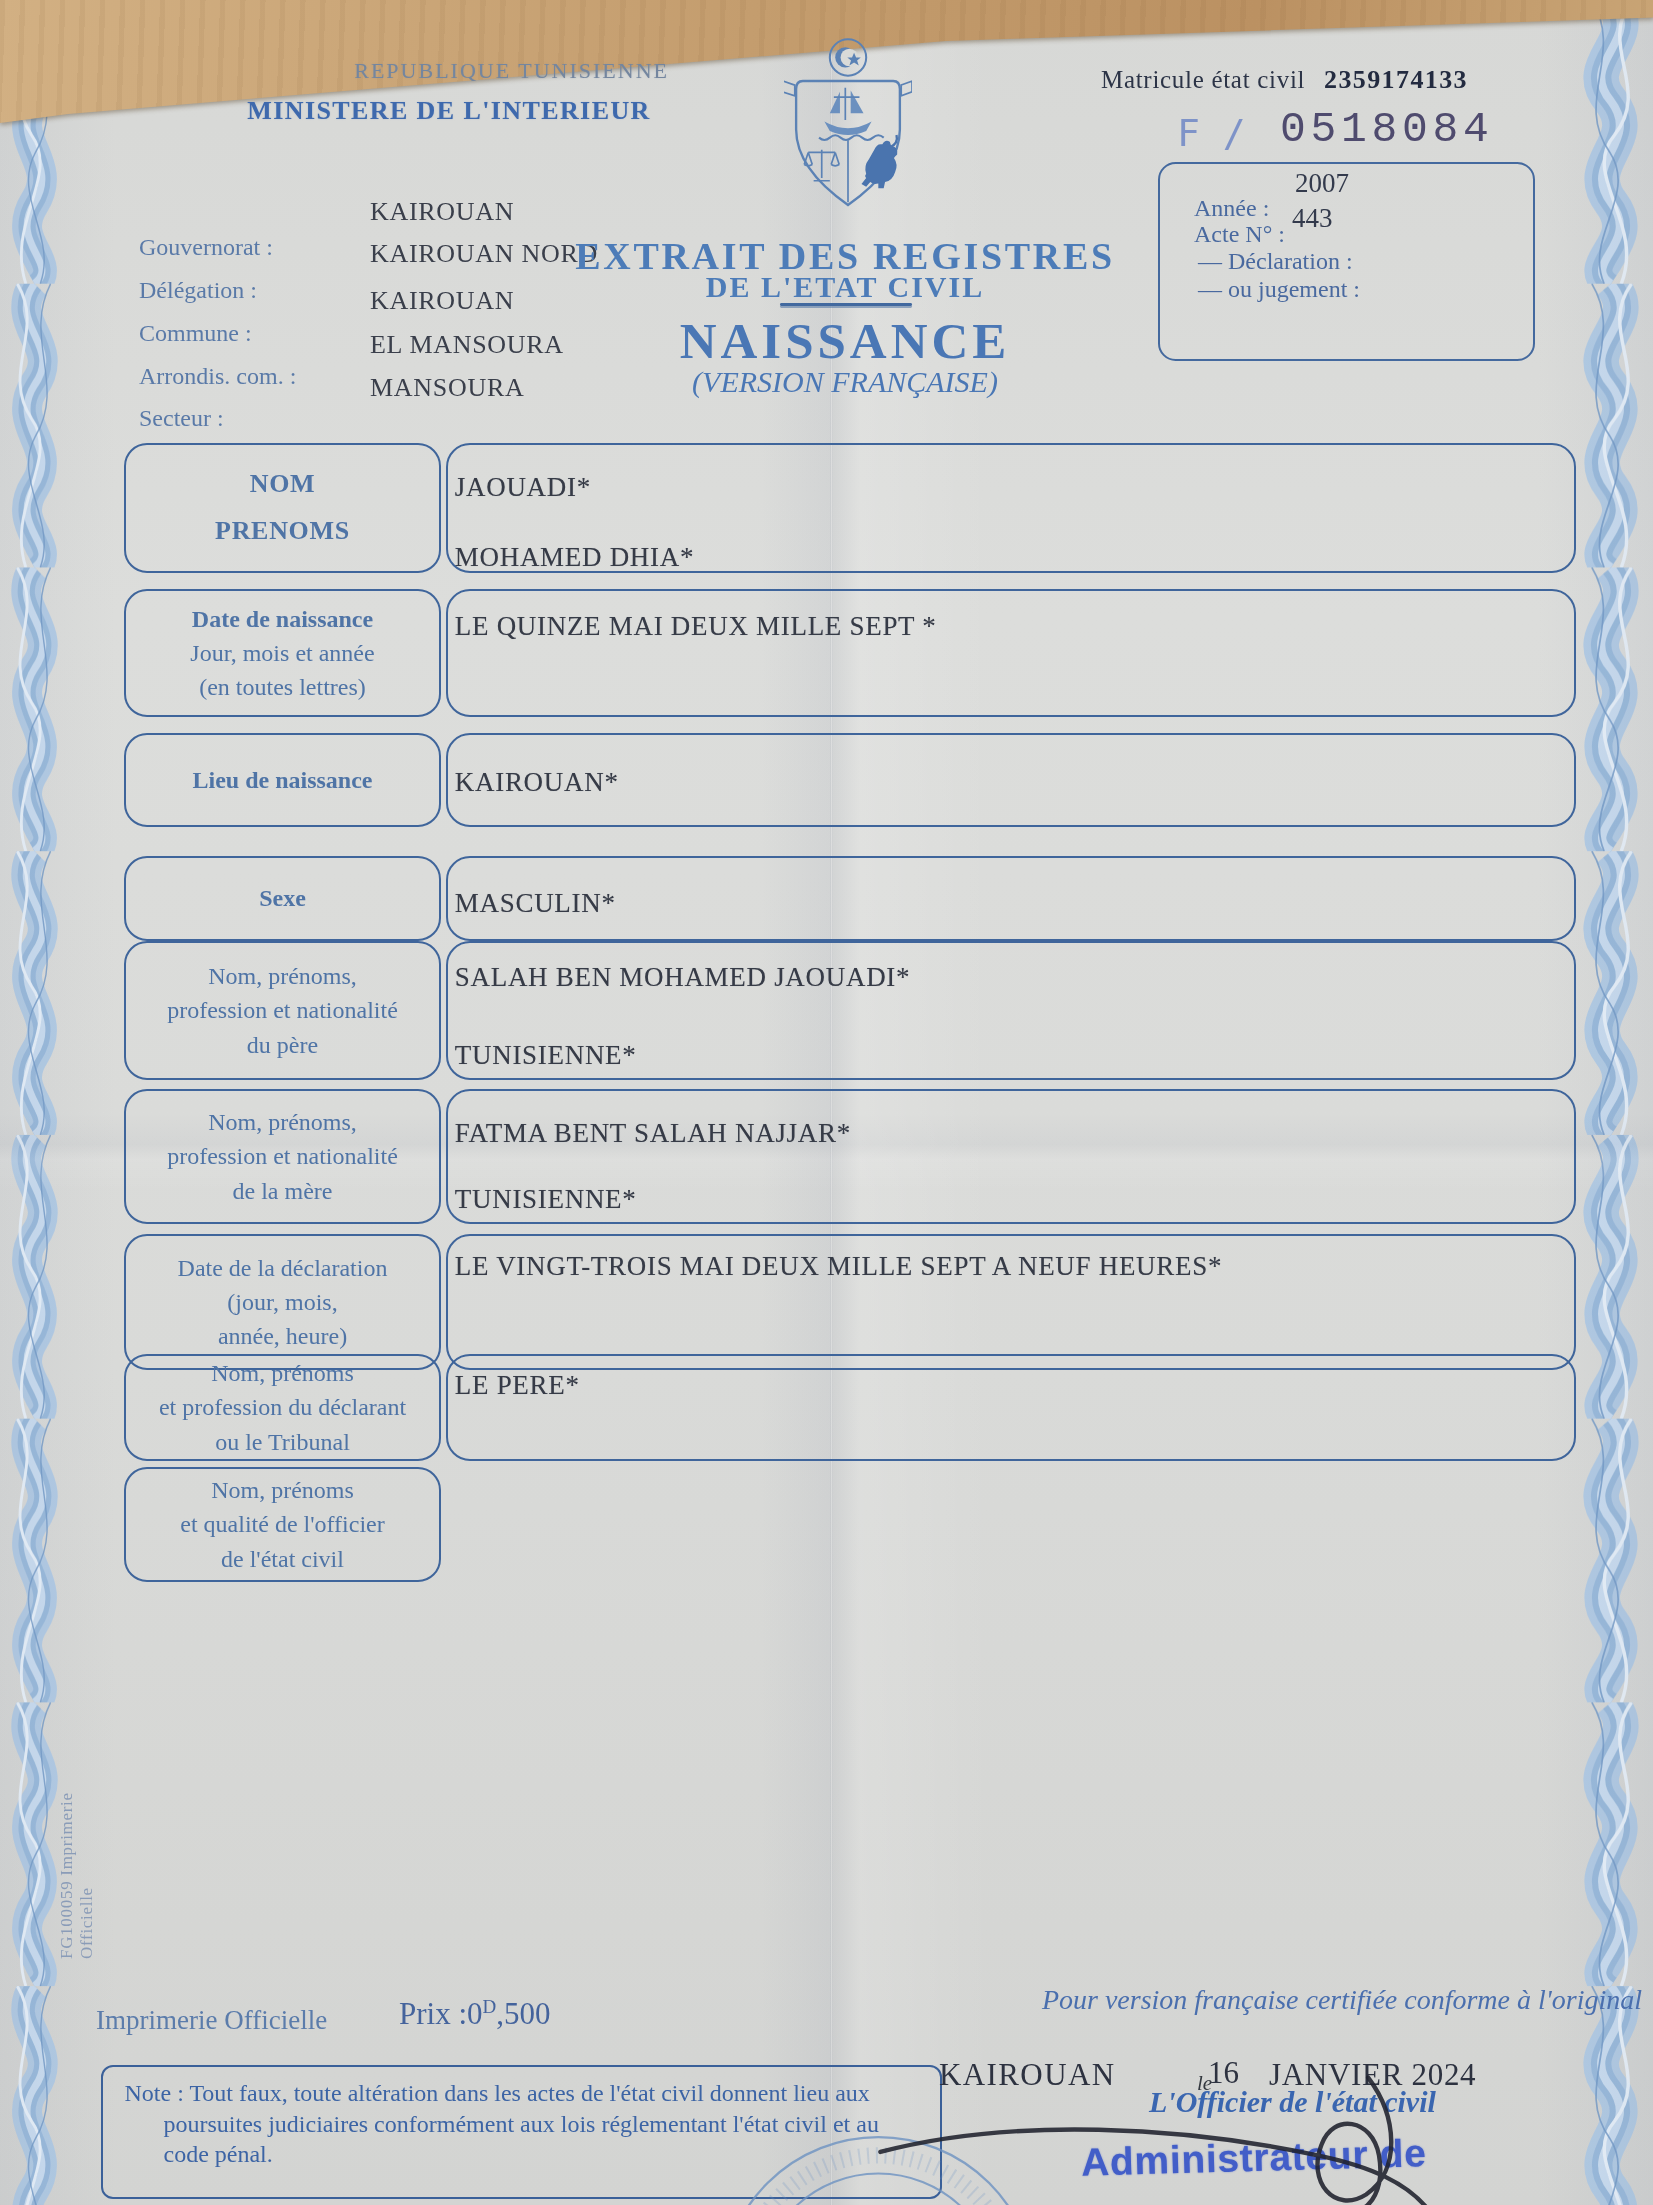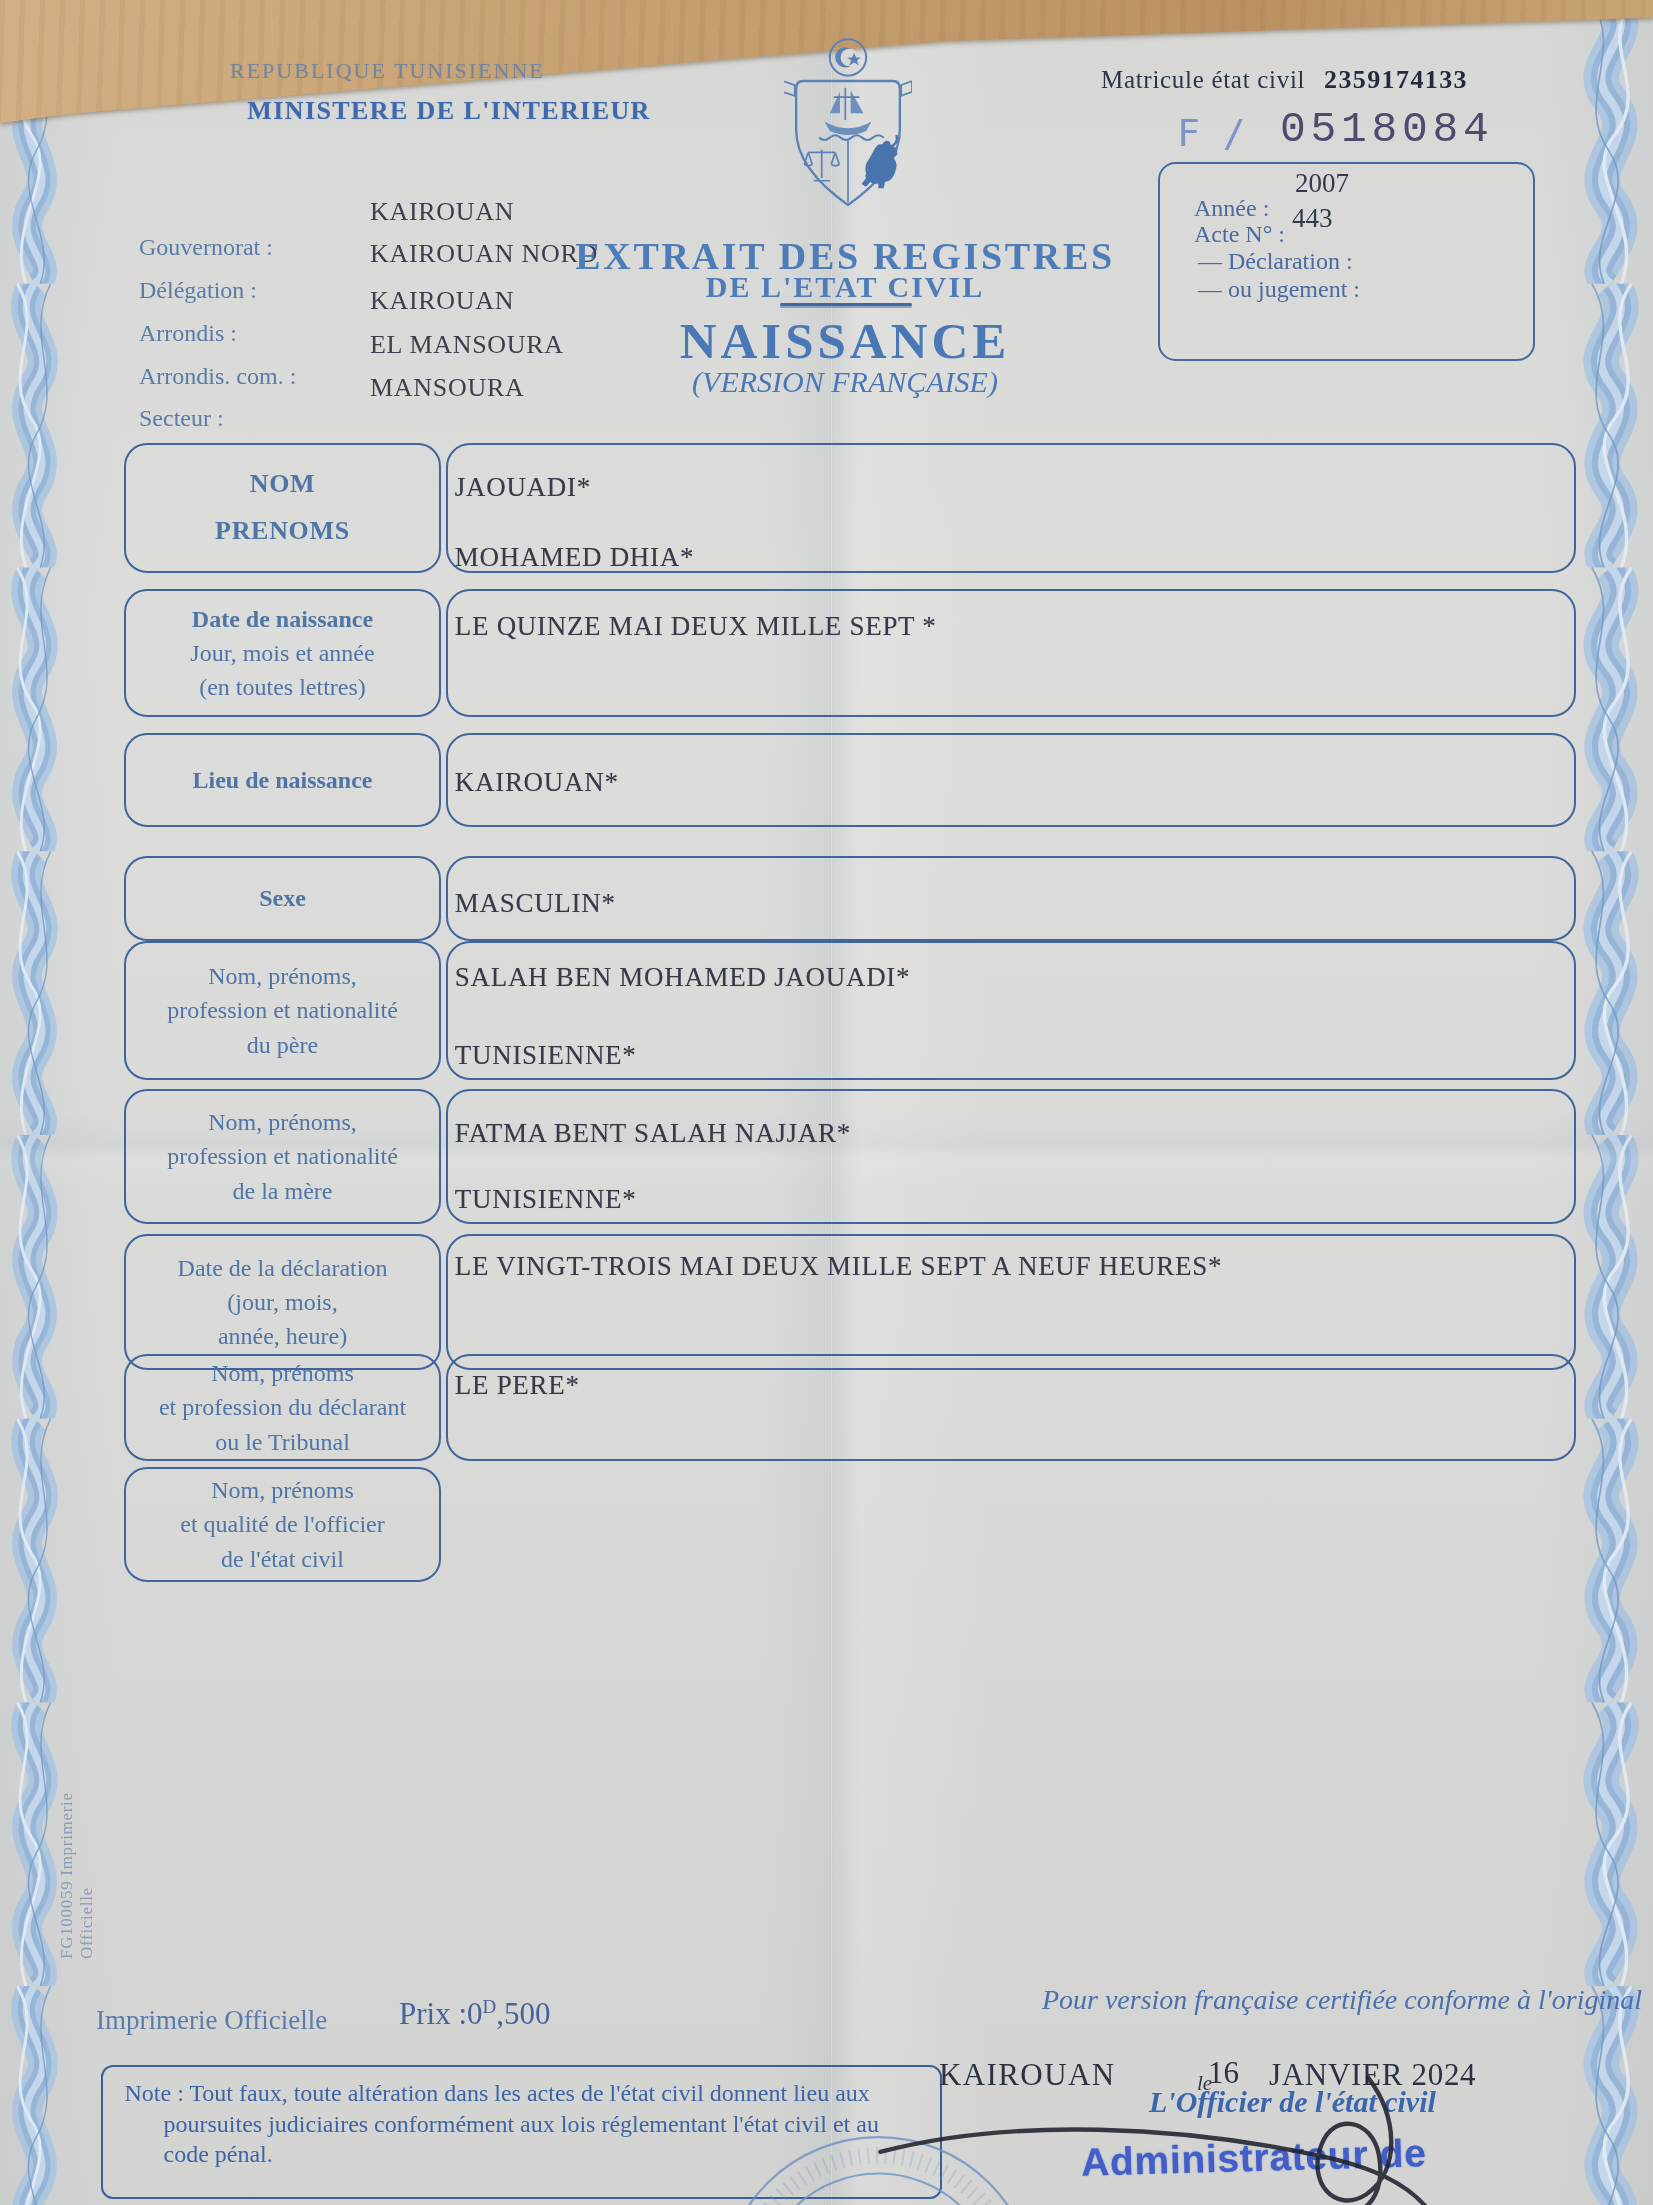--- a/index.html
+++ b/index.html
@@ -20,21 +20,21 @@
   .wedge-wrap{position:absolute;inset:0;z-index:8;pointer-events:none;
     filter:drop-shadow(0 2.7px 2.7px rgba(80,60,30,.45));}
   .wedge{position:absolute;left:0;top:0;width:1654px;height:135px;
     background:
       repeating-linear-gradient(92deg, rgba(120,85,45,.08) 0 5.4px, rgba(0,0,0,0) 5.4px 20px),
       linear-gradient(100deg,#d2b083,#c49d6e 45%,#bb9162 75%,#c9a576);
     clip-path:polygon(0 0,1654px 0,1654px 17.6px,946px 41px,68px 114px,0 123px);}
   .z{position:absolute;z-index:10;}
 
   
-  .republic{left:230px;top:58px;width:439px;text-align:left;font-size:22px;letter-spacing:2px;
+  .republic{left:230px;top:58px;width:439px;text-align:right;font-size:22px;letter-spacing:2px;
     color:#74869f;text-shadow:0 0 1.4px rgba(116,134,159,.35);}
   .ministry{left:209px;top:96px;width:480px;text-align:center;font-size:26px;font-weight:bold;
     letter-spacing:1.4px;color:#3e69ad;text-shadow:0 0 1.4px rgba(62,105,173,.3);}
   .adm-l{left:139px;color:#5a7aa8;font-size:24px;white-space:nowrap;}
   .adm-v{left:370px;color:#3a3f4b;font-size:26px;letter-spacing:0.7px;white-space:nowrap;}
   .al0{top:234px}.al1{top:277px}.al2{top:320px}.al3{top:363px}.al4{top:405px}
   .av0{top:197px}.av1{top:239px}.av2{top:286px}.av3{top:330px}.av4{top:373px}
 
   
   #arms{left:784px;top:35px;width:128px;height:181px;}
@@ -157,21 +157,21 @@
   </svg>
 
   <div class="sheen"></div>
   <div class="crease-v"></div>
 
   <div class="z republic">REPUBLIQUE TUNISIENNE</div>
   <div class="z ministry">MINISTERE DE L'INTERIEUR</div>
 
   <span class="z adm-l al0">Gouvernorat :</span>
   <span class="z adm-l al1">Délégation :</span>
-  <span class="z adm-l al2">Arrondis :</span>
+  <span class="z adm-l al2">Commune :</span>
   <span class="z adm-l al3">Arrondis. com. :</span>
   <span class="z adm-l al4">Secteur :</span>
   <span class="z adm-v av0">KAIROUAN</span>
   <span class="z adm-v av1">KAIROUAN NORD</span>
   <span class="z adm-v av2">KAIROUAN</span>
   <span class="z adm-v av3">EL MANSOURA</span>
   <span class="z adm-v av4">MANSOURA</span>
 
   <svg id="arms" class="z" viewBox="0 0 190 268">
     <g stroke="#5b82b5" fill="none" stroke-width="3">

